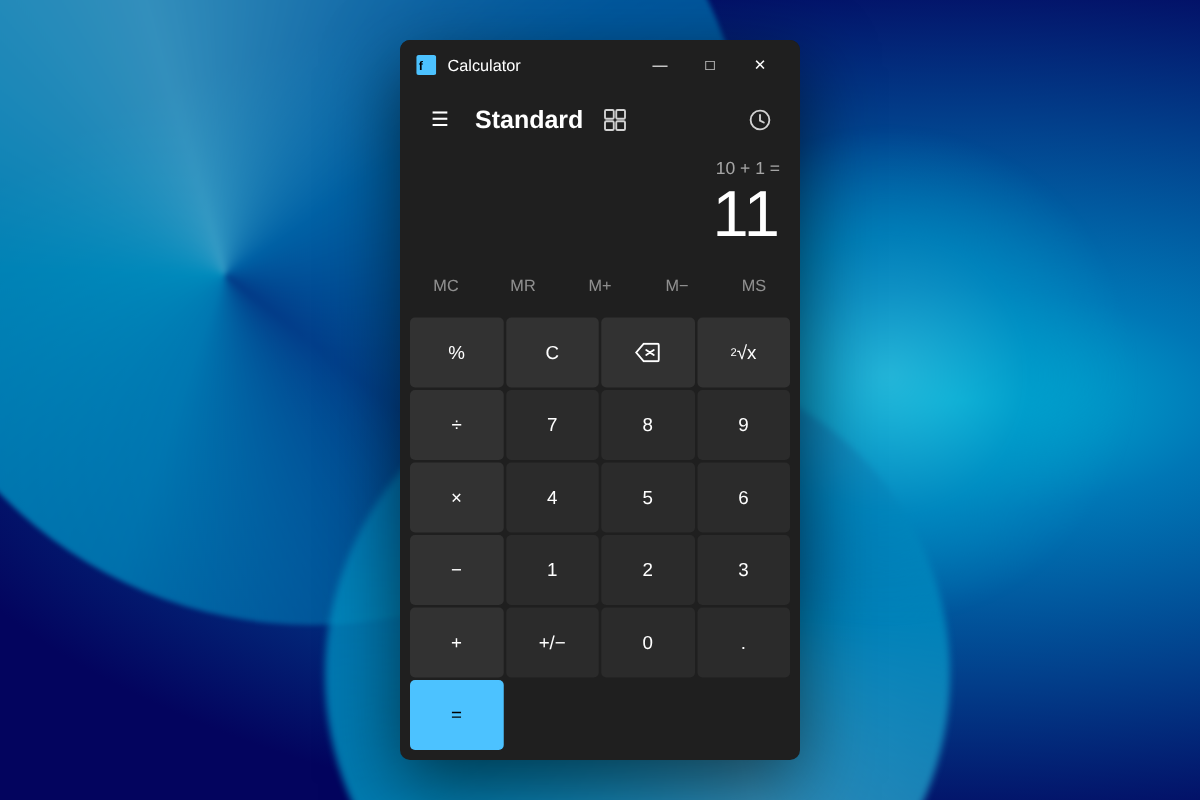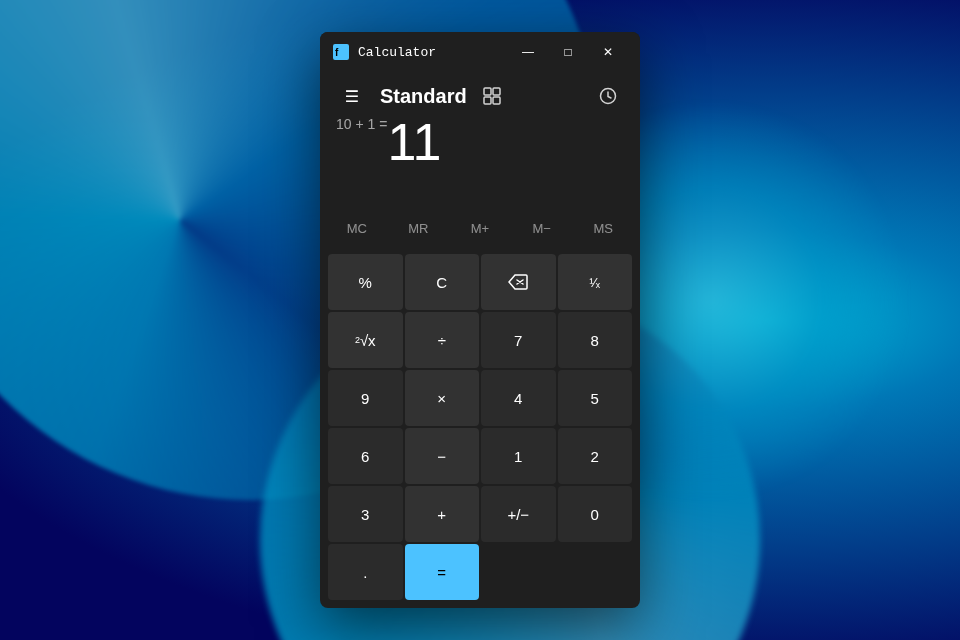--- a/index.html
+++ b/index.html
@@ -88,21 +88,20 @@
 
     .app-icon svg {
       width: 16px;
       height: 16px;
     }
 
     .title-text {
       color: #fff;
       font-size: 13px;
       font-weight: 400;
-      font-family: Liberation Mono, monospace;
     }
 
     .title-controls {
       display: flex;
       gap: 0;
     }
 
     .title-btn {
       width: 40px;
       height: 30px;
@@ -172,21 +171,22 @@
       height: 32px;
       border-radius: 4px;
     }
 
     
     .calc-display {
       padding: 0 16px 8px;
       text-align: right;
       min-height: 90px;
       display: flex;
-      flex-direction: row;
+      flex-direction: column;
+      justify-content: flex-end;
     }
 
     .expression {
       color: rgba(255,255,255,0.6);
       font-size: 14px;
       margin-bottom: 4px;
     }
 
     .result {
       color: #fff;
@@ -323,23 +323,20 @@
 
     <div class="calc-btn btn-secondary">%</div>
     <div class="calc-btn btn-secondary">C</div>
     <div class="calc-btn btn-secondary">
       <svg width="20" height="16" viewBox="0 0 20 16" fill="none">
         <path d="M7 1H18C19 1 19 1 19 2V14C19 15 19 15 18 15H7L1 8L7 1Z" stroke="white" stroke-width="1.5" fill="none"></path>
         <path d="M9 6L15 10M15 6L9 10" stroke="white" stroke-width="1.5" stroke-linecap="round"></path>
       </svg>
     </div>
 
-    <div class="calc-btn btn-secondary">
-        <span class="fraction">¹⁄ₓ</span>
-      </div>
     <div class="calc-btn btn-secondary"><sup>2</sup>√x</div>
     <div class="calc-btn btn-secondary">÷</div>
 
     <div class="calc-btn btn-dark">7</div>
     <div class="calc-btn btn-dark">8</div>
     <div class="calc-btn btn-dark">9</div>
     <div class="calc-btn btn-secondary">×</div>
 
     <div class="calc-btn btn-dark">4</div>
     <div class="calc-btn btn-dark">5</div>

